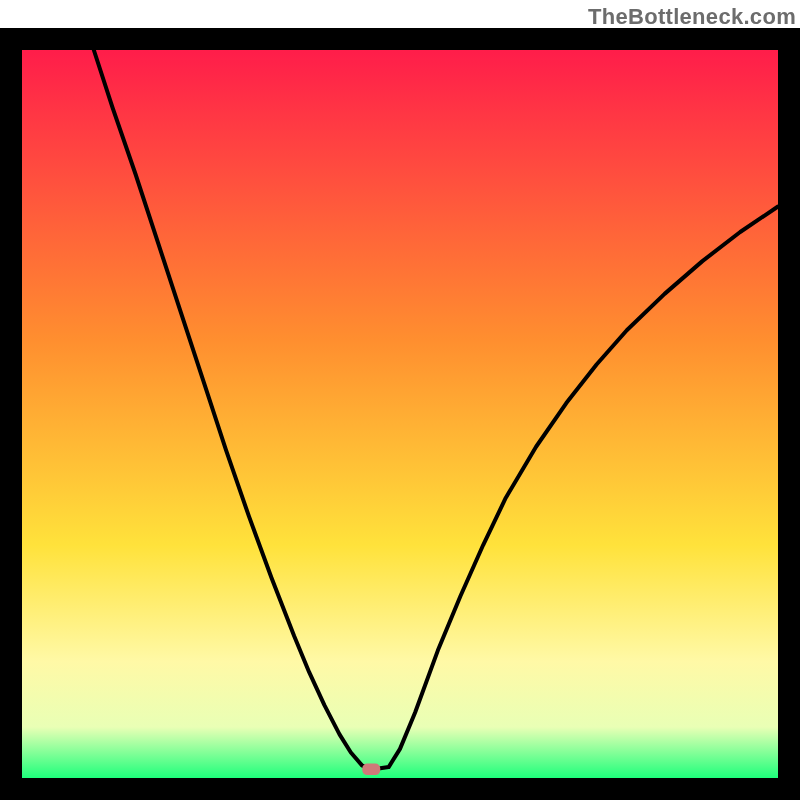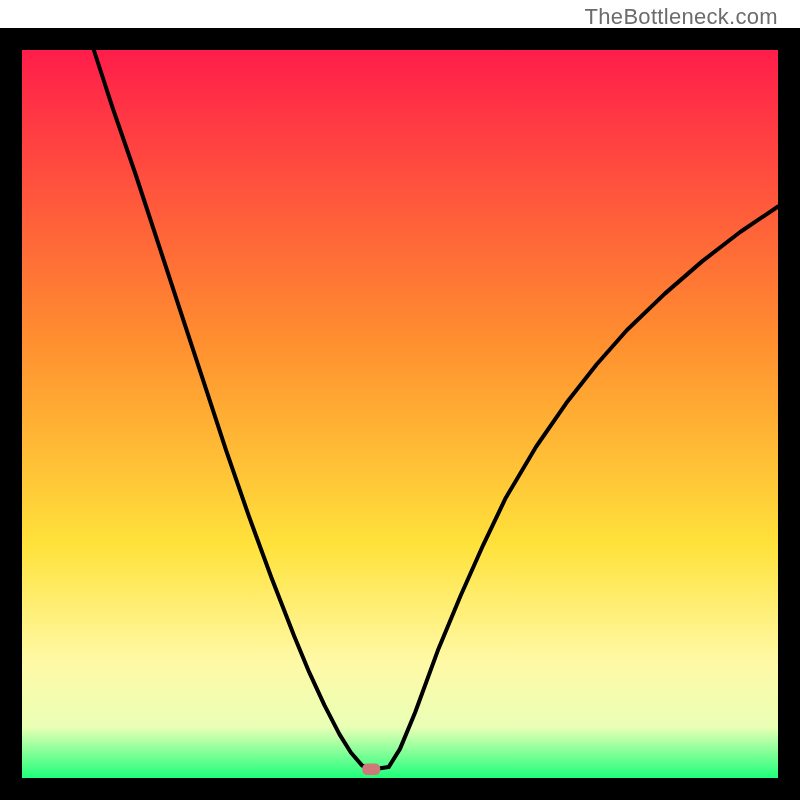--- a/index.html
+++ b/index.html
@@ -12,24 +12,24 @@
     font-family: Arial, Helvetica, sans-serif;
   }
   .chart-wrapper {
     position: relative;
     width: 800px;
     height: 800px;
   }
   .watermark {
     position: absolute;
     top: 4px;
-    right: 22px;
+    right: 4px;
     color: #6c6c6c;
     font-size: 22px;
-    font-weight: 400;
+    font-weight: 700;
     letter-spacing: 0.3px;
     z-index: 10;
   }
   svg {
     display: block;
   }
 </style>
 </head>
 <body>
 

